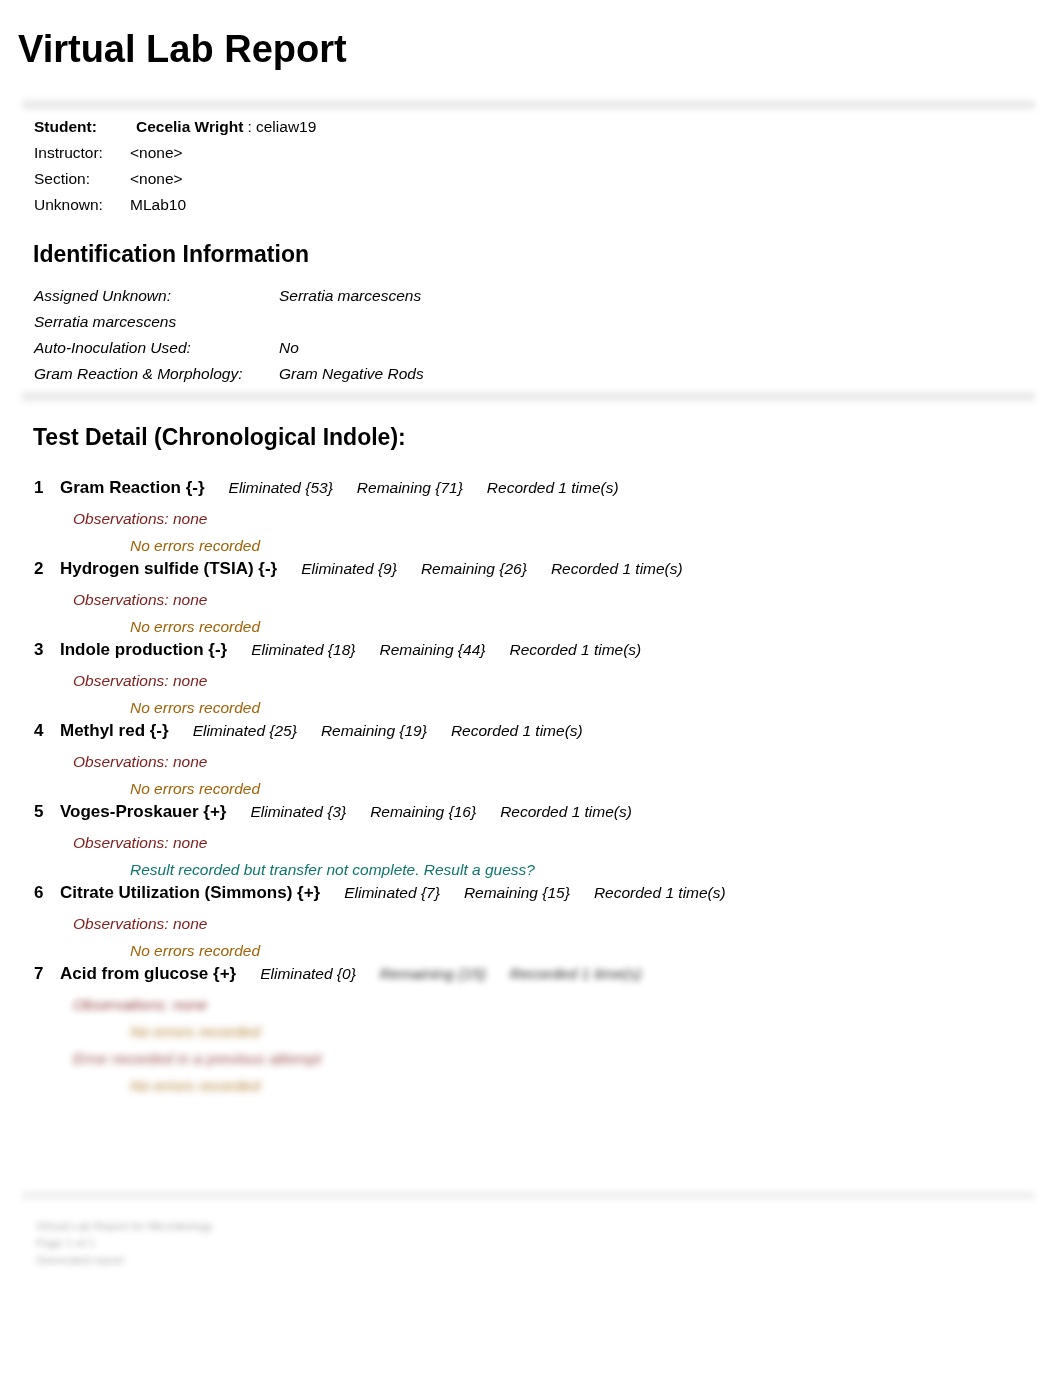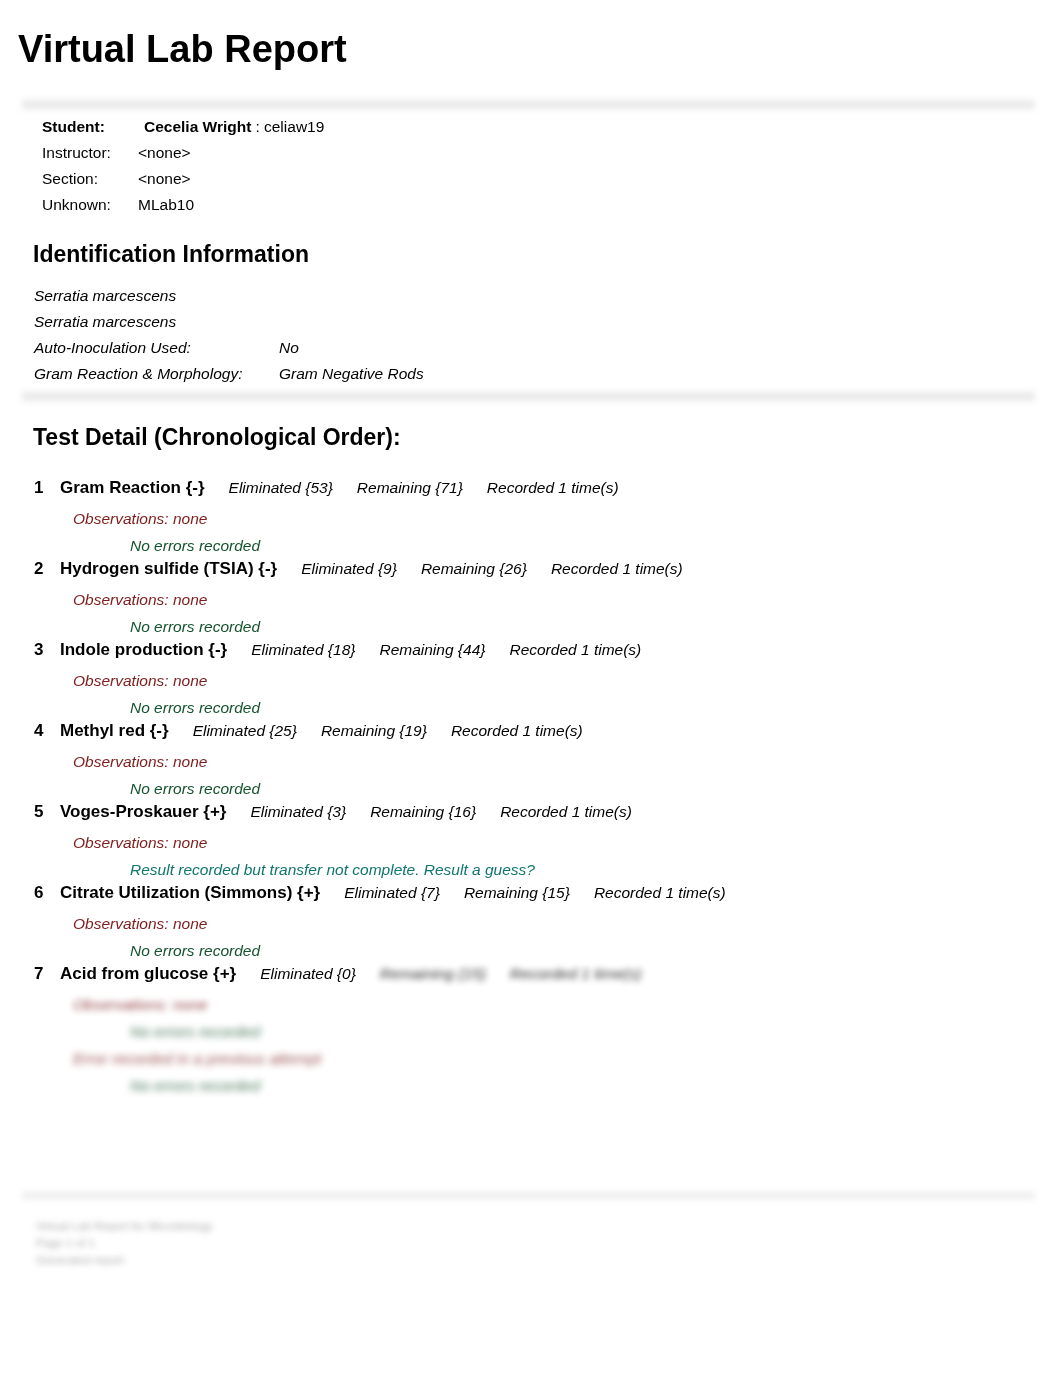--- a/index.html
+++ b/index.html
@@ -50,21 +50,21 @@
   .divider.d3 { top: 1192px; height: 7px; background: #ededed; }
 
   
   .meta {
     position: absolute;
     top: 114px;
     left: 34px;
     font-size: 15.5px;
     line-height: 26px;
   }
-  .meta-row { display: flex; white-space: nowrap; margin-left: 8px; }
+  .meta-row { display: flex; white-space: nowrap; }
   .meta-label {
     width: 96px;
     flex: 0 0 96px;
   }
   .meta-label.bold { font-weight: bold; }
   .meta-value { }
   .meta-value.bold { font-weight: bold; }
   .meta-row.student .meta-value { padding-left: 6px; }
 
   
@@ -129,21 +129,21 @@
     height: 26px;
     line-height: 26px;
   }
   .test-note {
     padding-left: 130px;
     font-size: 15.5px;
     font-style: italic;
     height: 27px;
     line-height: 27px;
   }
-  .note-ok { color: #14532d; }
+  .note-ok { color: #a16207; }
   .note-err { color: #0f766e; }
   .blur-m  { filter: blur(3.2px); opacity: .85; }
   .blur-l  { filter: blur(3.6px); opacity: .8; }
   .tail-line {
     font-size: 15.5px;
     font-style: italic;
     height: 27px;
     line-height: 27px;
     white-space: nowrap;
   }
@@ -189,36 +189,37 @@
       <div class="meta-row">
         <span class="meta-label">Unknown:</span>
         <span class="meta-value">MLab10</span>
       </div>
     </div>
 
   <div class="section-heading heading-ident">Identification Information</div>
 
   <div class="ident" id="ident-block">
       <div class="ident-row">
+        <span class="ident-label">Assigned Unknown:</span>
         <span class="ident-value">Serratia marcescens</span>
       </div>
       <div class="ident-row">
         <span class="ident-value">Serratia marcescens</span>
       </div>
       <div class="ident-row">
         <span class="ident-label">Auto-Inoculation Used:</span>
         <span class="ident-value">No</span>
       </div>
       <div class="ident-row">
         <span class="ident-label">Gram Reaction &amp; Morphology:</span>
         <span class="ident-value">Gram Negative Rods</span>
       </div>
     </div>
 
-  <div class="section-heading heading-tests">Test Detail (Chronological Order):</div>
+  <div class="section-heading heading-tests">Test Detail (Chronological Indole):</div>
 
   <div class="tests" id="tests-block">
       <div class="test">
         <div class="test-head">
           <span class="test-num">1</span>
           <span class="test-title">Gram Reaction {-}</span>
           <span class="test-stat">Eliminated {53}</span>
           <span class="test-stat">Remaining {71}</span>
           <span class="test-stat">Recorded 1 time(s)</span>
         </div>

